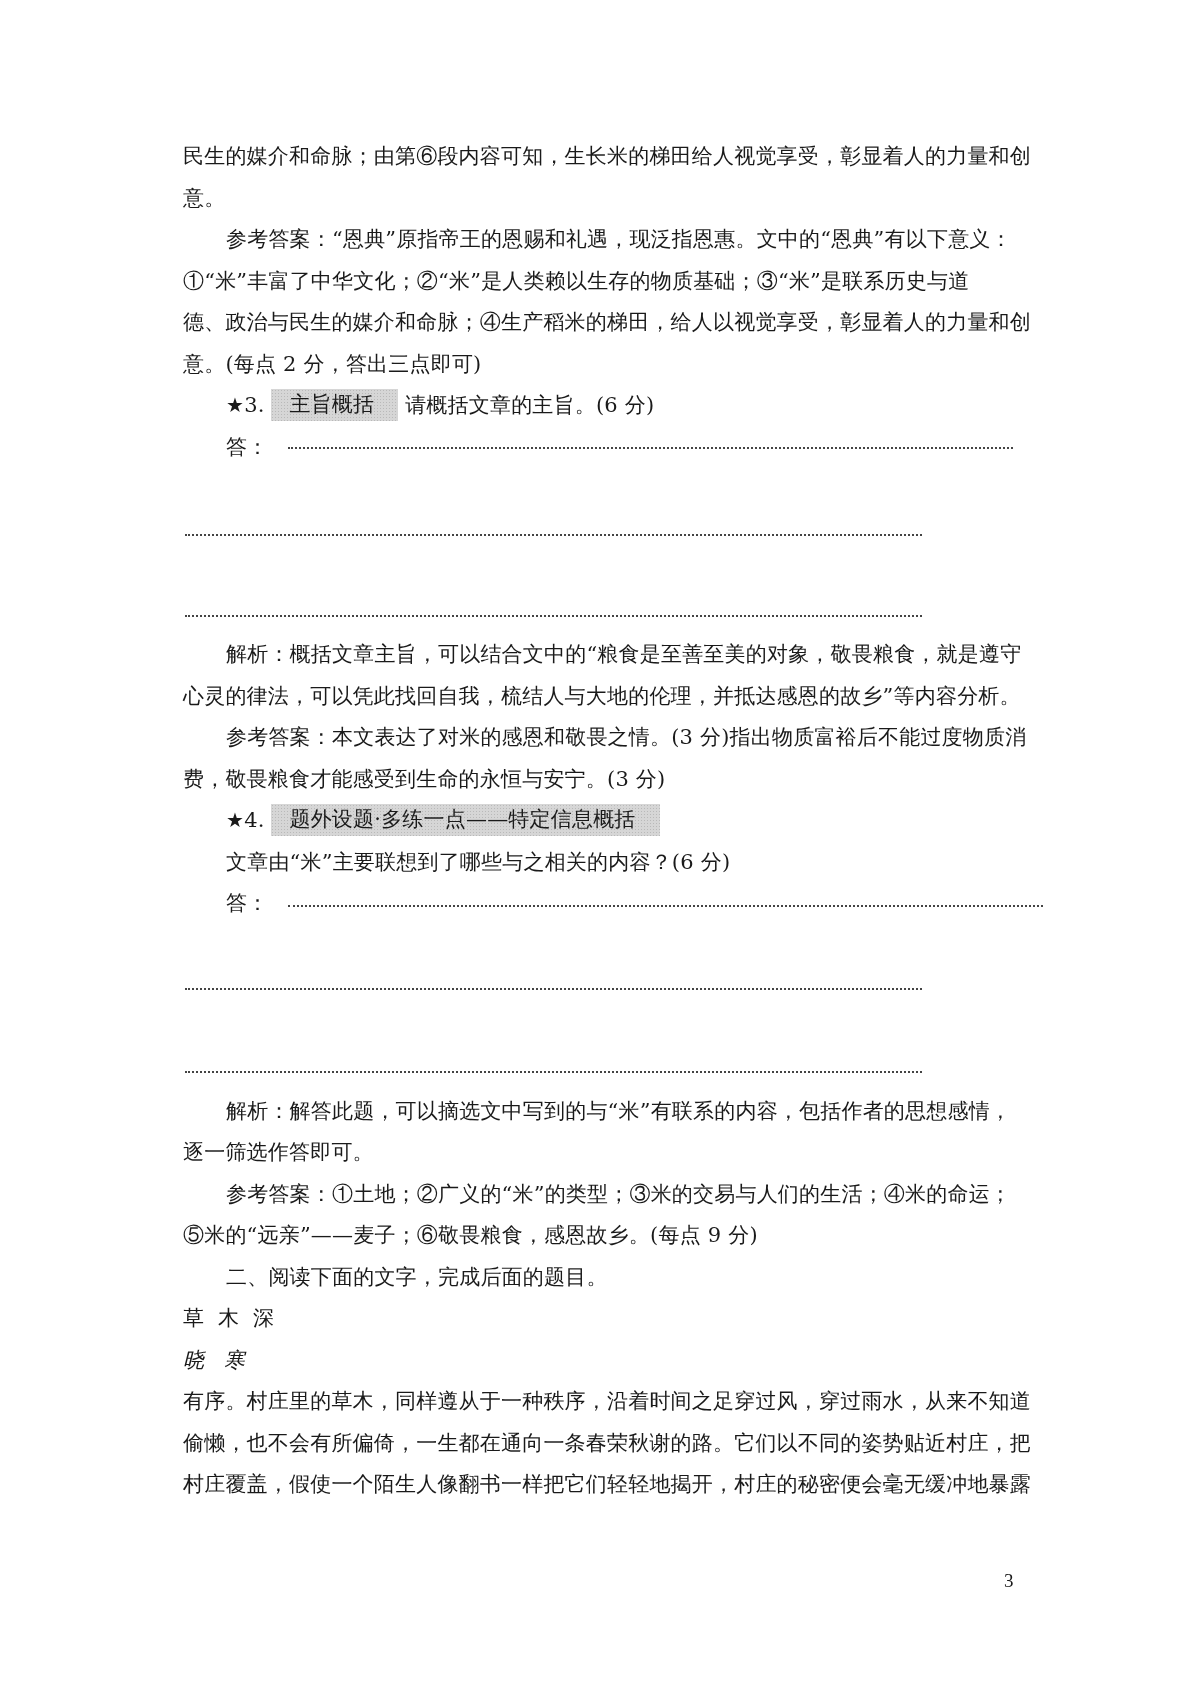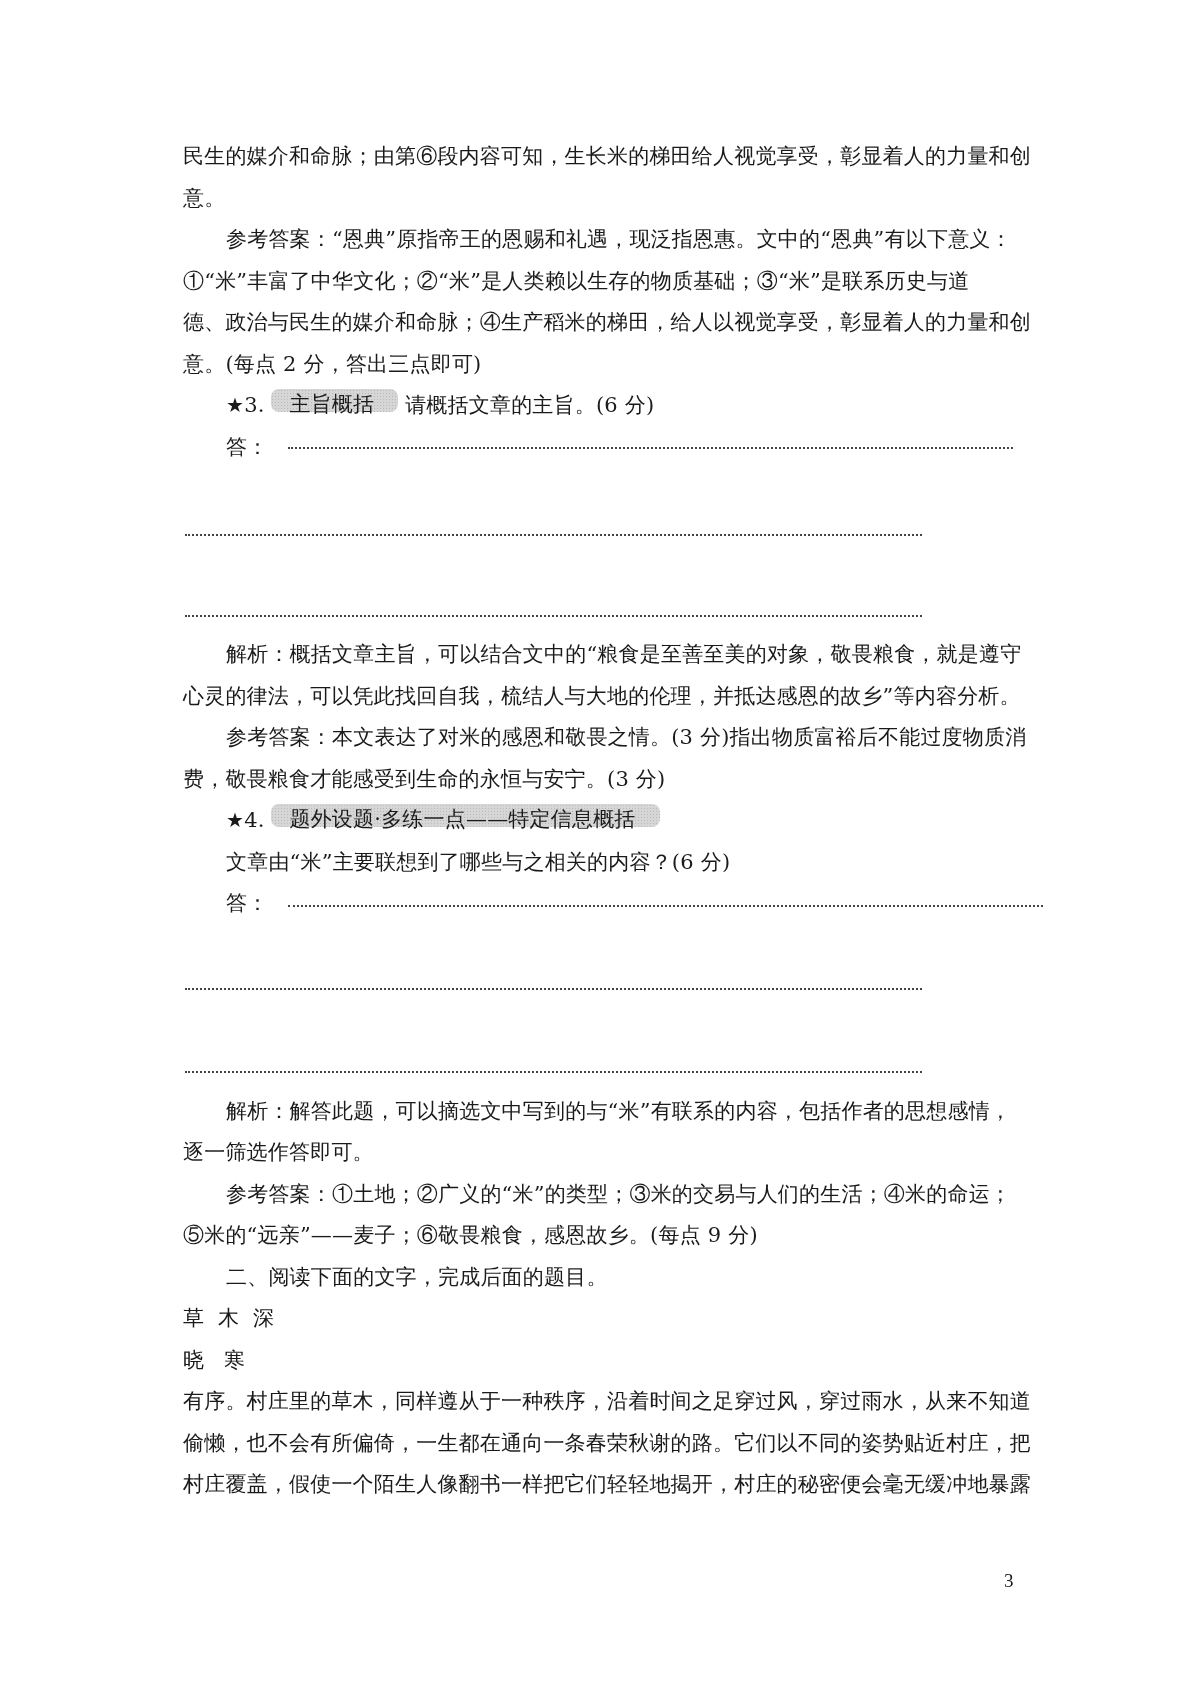--- a/index.html
+++ b/index.html
@@ -9,28 +9,27 @@
       color: #1a1a1a;
     }
     .page { position: absolute; left: 183px; top: 120px; width: 836px; margin-top: 16px; }
     .line {
       font-size: 21px; line-height: 41.5px; height: 41.5px; white-space: nowrap;
       letter-spacing: 0.2px;
     }
     .indent { padding-left: 43px; }
     .center { text-align: left; }
     .title { letter-spacing: 14px; }
-    .author { letter-spacing: 20px; }
+    .author { letter-spacing: 20px; font-style: italic; }
     .tag {
-      display: inline-block; padding: 0 24px 3px 18px; line-height: 30px; height: 20px;
+      display: inline-block; padding: 0 24px 12px 18px; line-height: 30px; height: 20px;
       background-color: #d6d6d6;
       background-image: radial-gradient(#b9b9b9 0.6px, transparent 0.8px);
       background-size: 3px 3px;
       vertical-align: 1px;
-      border-radius: 8px;
     }
     .star { font-family: "DejaVu Sans", sans-serif; font-size: 20px; }
     .ansrow { height: 41.5px; position: relative; }
     .ans-label { position: absolute; left: 43px; top: 0; font-size: 21px; line-height: 41.5px; }
     .dots {
       position: absolute; height: 0; border-top: 2px dotted #444;
     }
     .gap { height: 41.5px; position: relative; }
     .page-number {
       position: absolute; left: 1004px; top: 1570px; font-size: 19px;

